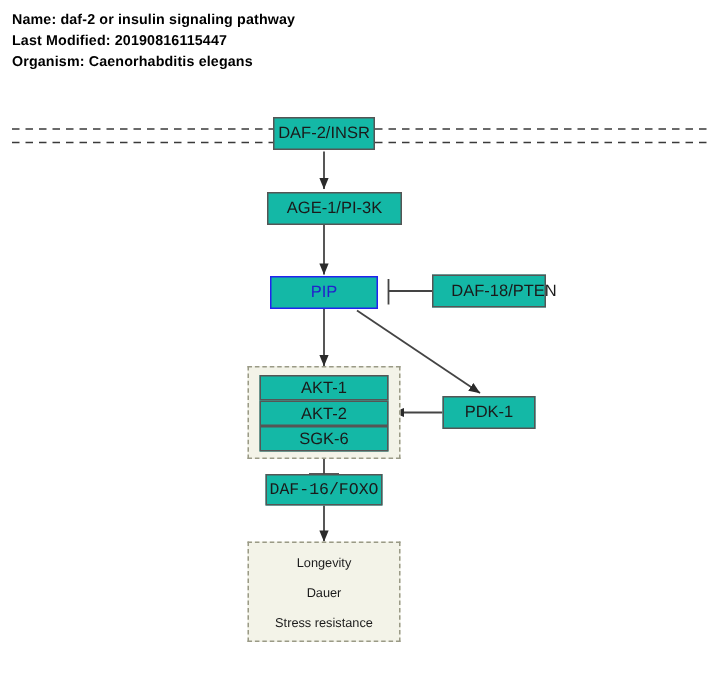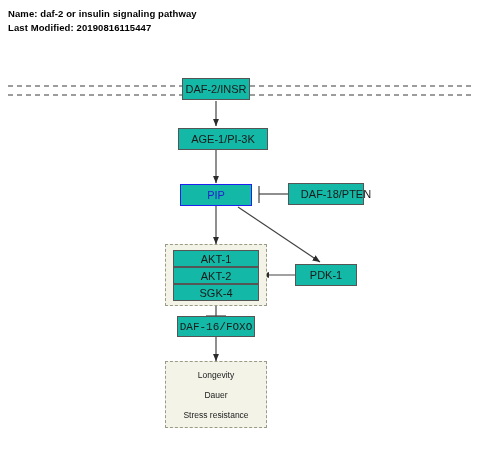--- a/index.html
+++ b/index.html
@@ -81,20 +81,21 @@
     line-height: 20px;
     white-space: nowrap;
   }
 </style>
 </head>
 <body>
 
 <div id="meta">
   <div>Name: daf-2 or insulin signaling pathway</div>
   <div>Last Modified: 20190816115447</div>
+  <div>Organism: Caenorhabditis elegans</div>
 </div>
 
 <svg id="edges" viewBox="0 0 480 453" xmlns="http://www.w3.org/2000/svg">
   <defs>
     <marker id="ah" markerWidth="9" markerHeight="9" refX="7.4" refY="3.4" orient="auto" markerUnits="userSpaceOnUse">
       <path d="M0,0.3 L7.6,3.4 L0,6.5 z" fill="#2b2b2b"></path>
     </marker>
   </defs>
 
   <g stroke="#3a3a3a" stroke-width="1" stroke-dasharray="5,4" fill="none">
@@ -145,17 +146,17 @@
 <div class="node" style="left:178px; top:128px; width:90px; height:22px;">AGE-1/PI-3K</div>
 
 <div class="node metabolite" style="left:180px; top:184px; width:72px; height:22px;">PIP</div>
 
 <div class="node" style="left:288px; top:183px; width:76px; height:22px;padding-left:20px;">DAF-18/PTEN</div>
 
 <div class="node" style="left:173px; top:250px; width:86px; height:17px;text-align:center;">AKT-1</div>
 
 <div class="node" style="left:173px; top:267px; width:86px; height:17px;">AKT-2</div>
 
-<div class="node" style="left:173px; top:284px; width:86px; height:17px;">SGK-4</div>
+<div class="node" style="left:173px; top:284px; width:86px; height:17px;">SGK-6</div>
 
 <div class="node" style="left:295px; top:264px; width:62px; height:22px;">PDK-1</div>
 
 <div class="node" style="left:177px; top:316px; width:78px; height:21px;font-family:Liberation Mono, monospace;">DAF-16/FOXO</div>
 
 </body></html>

